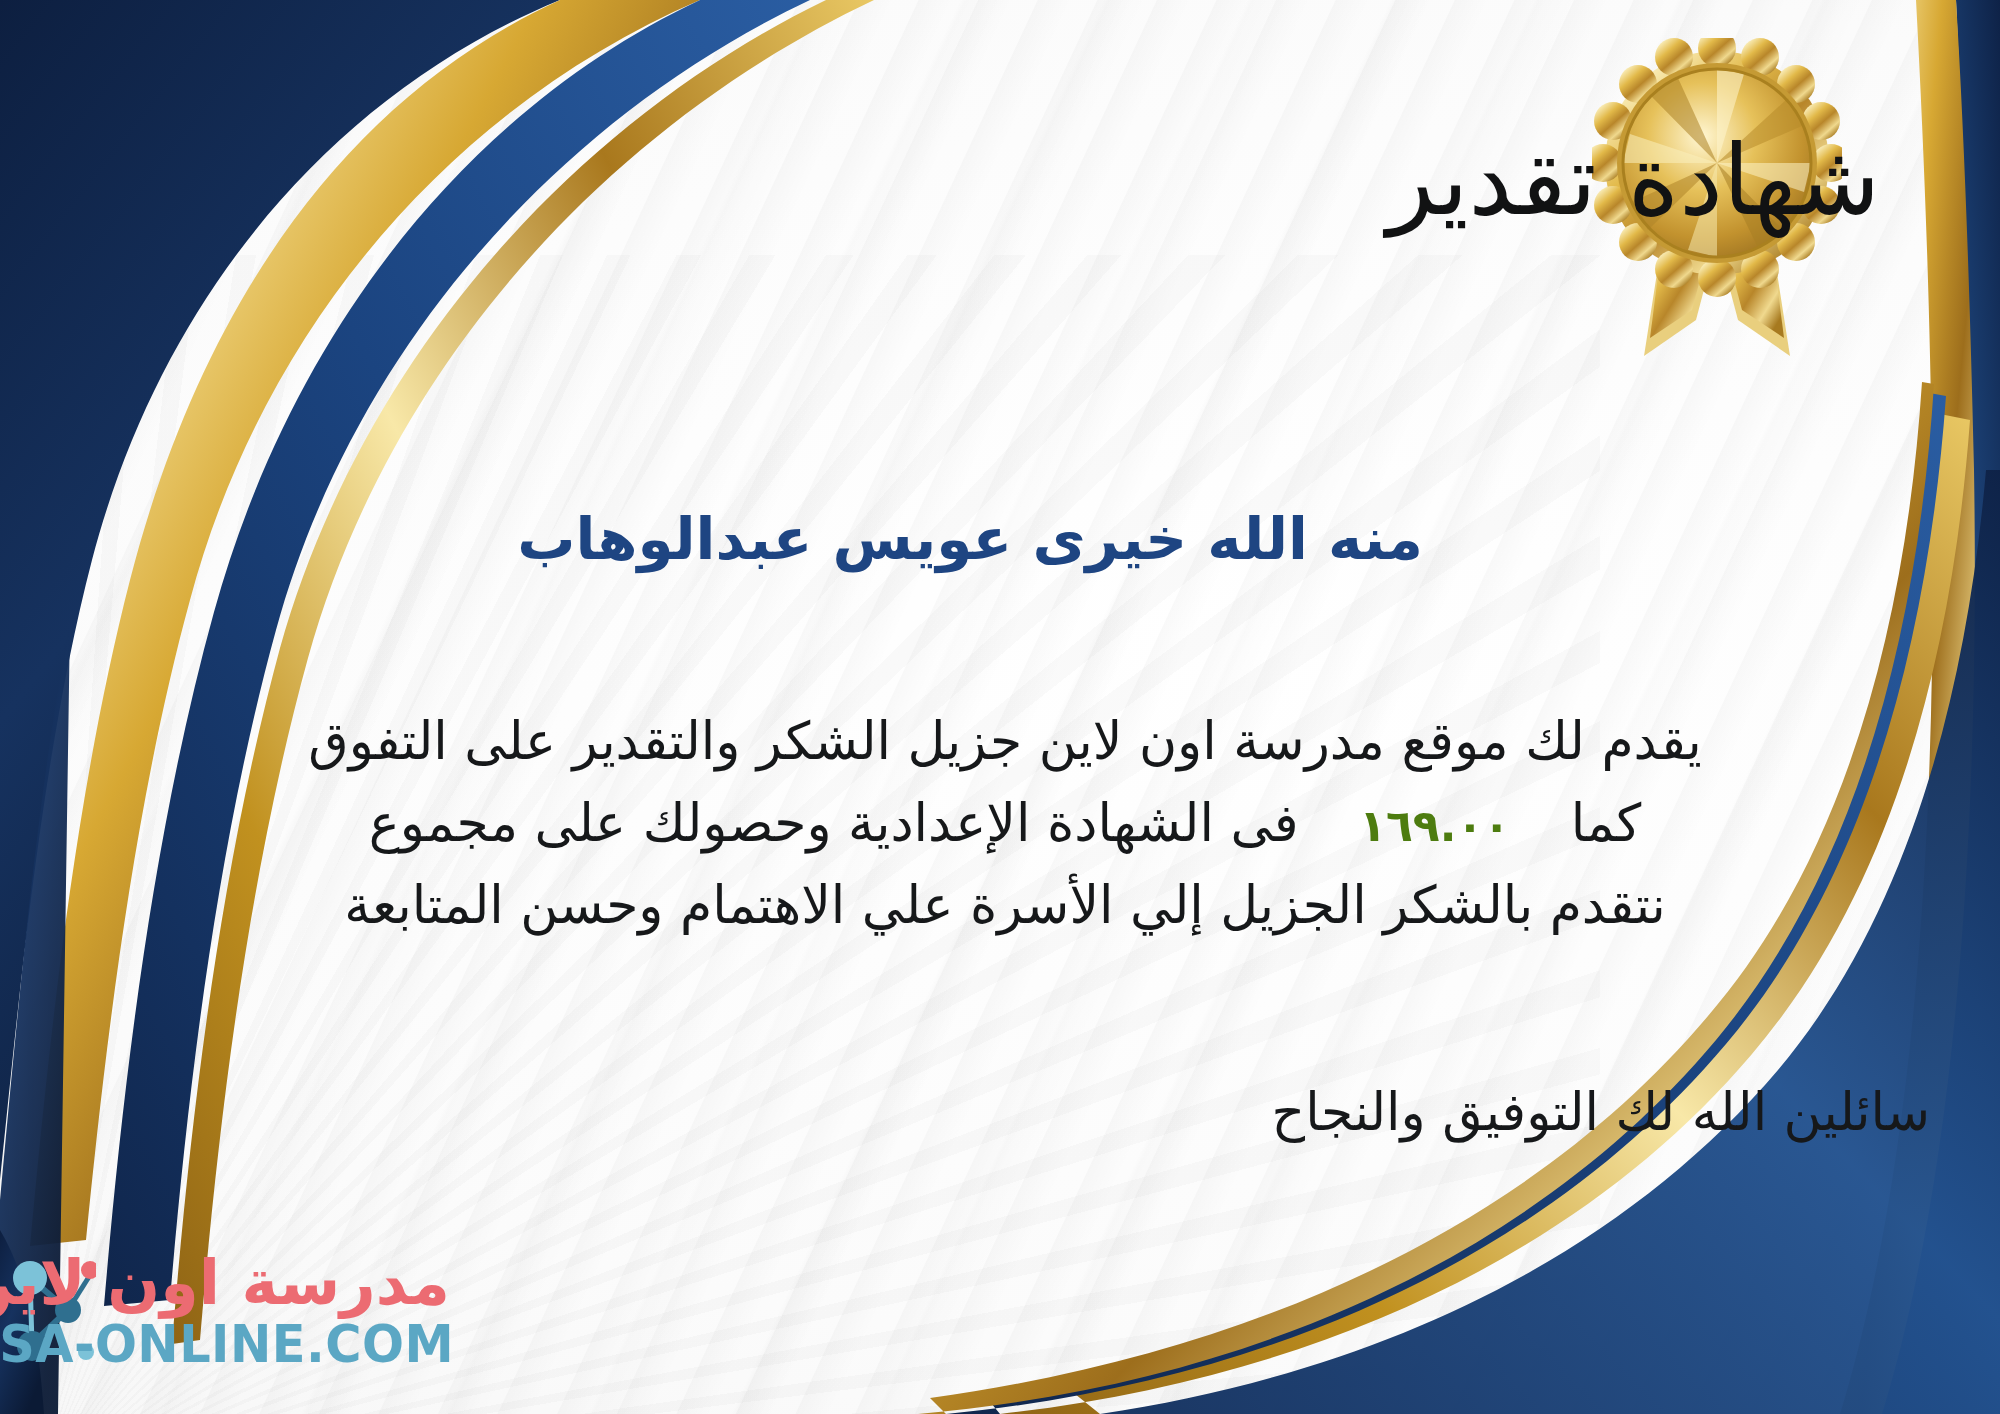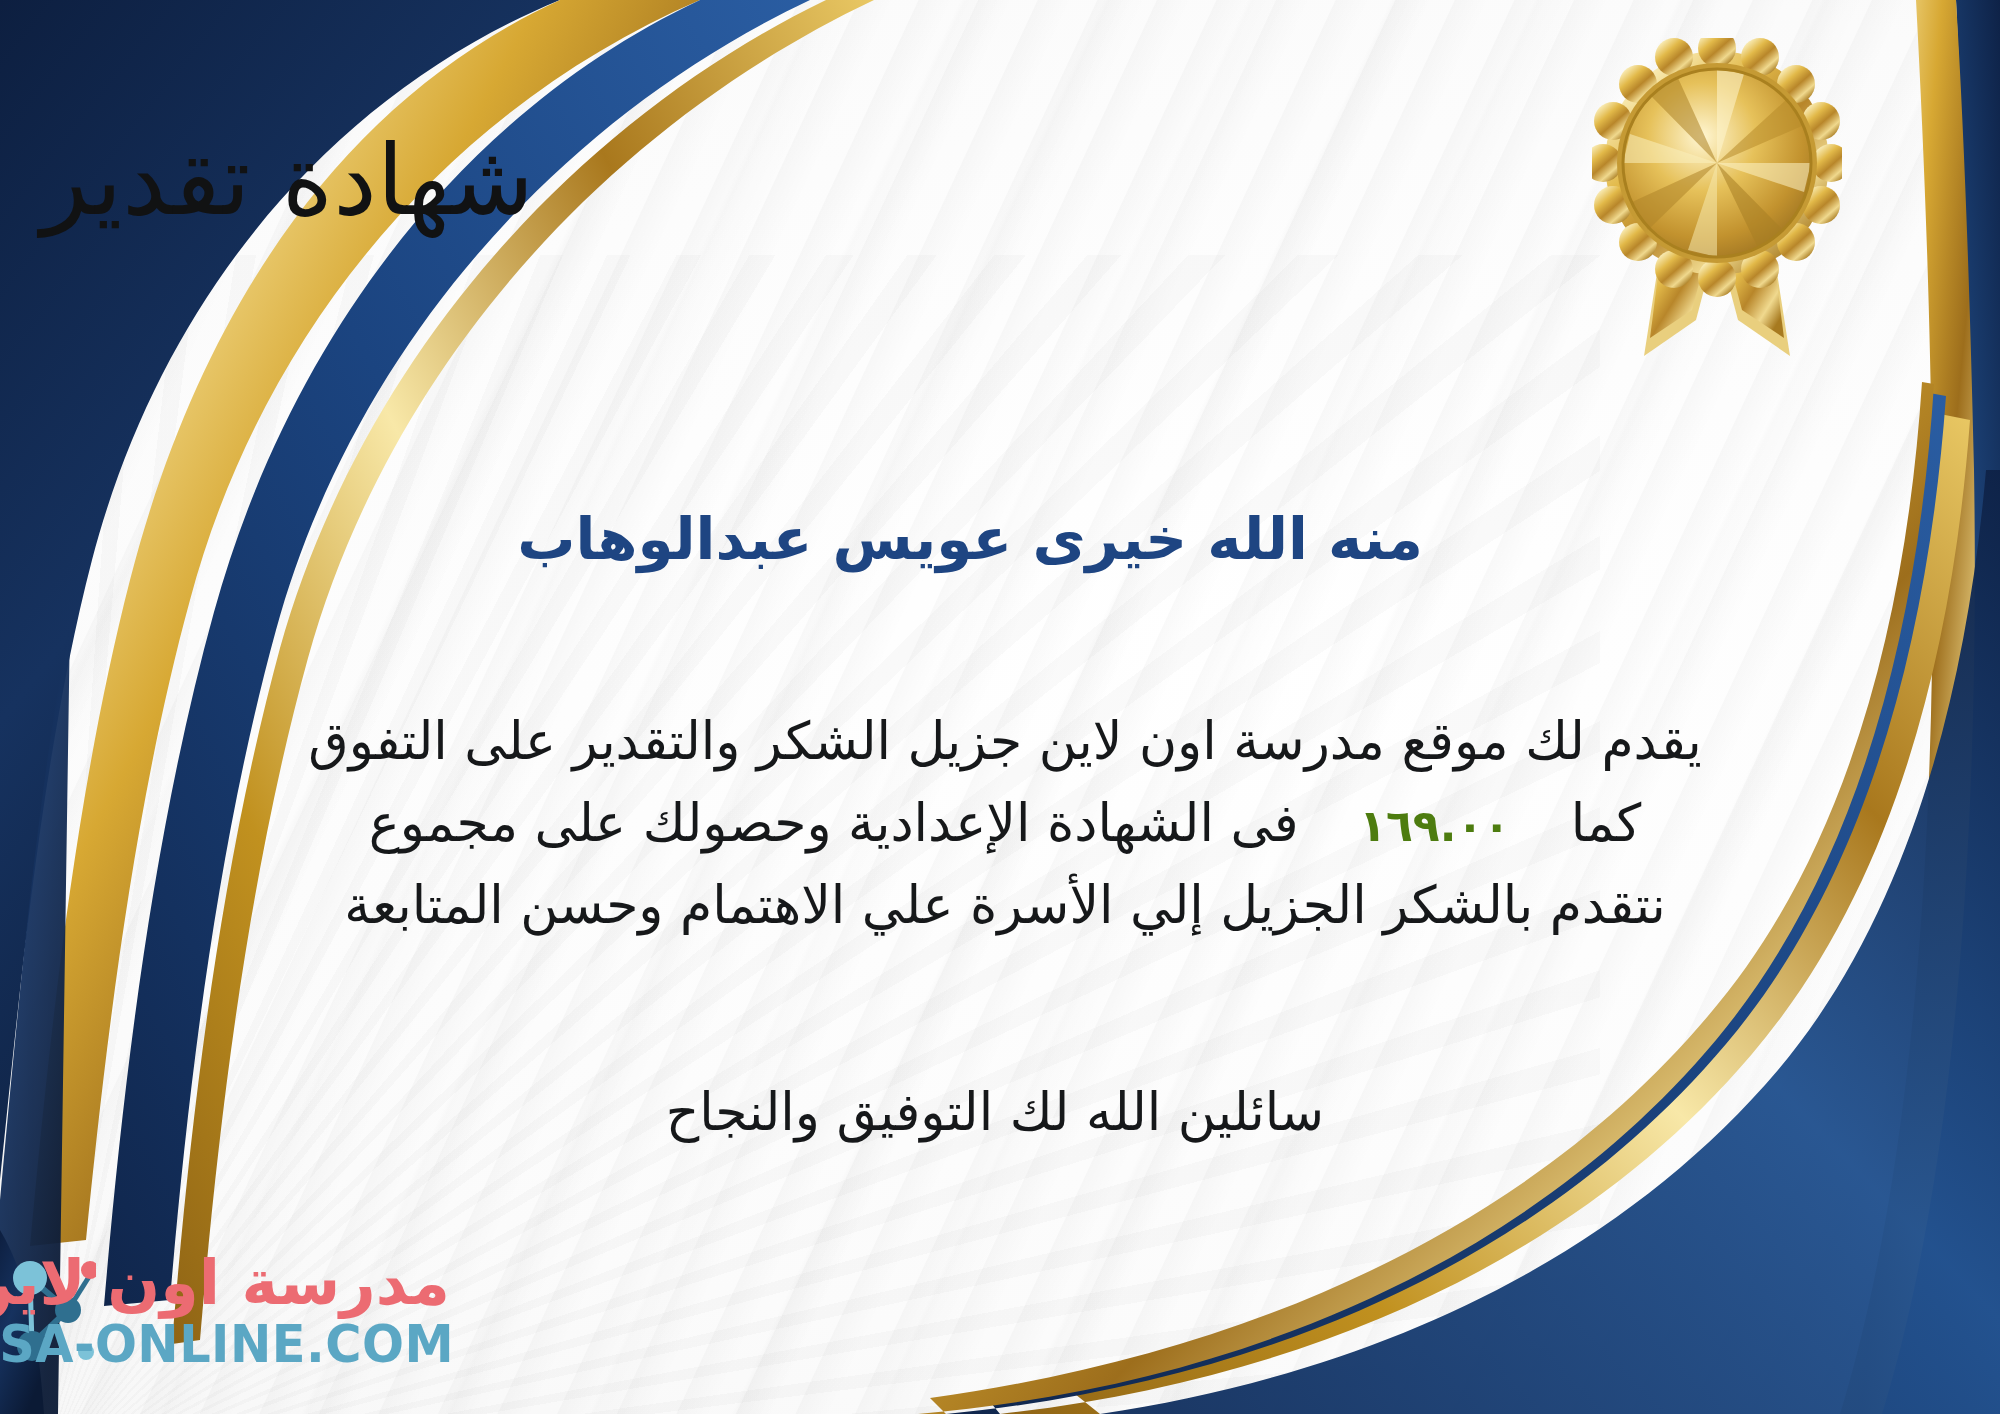--- a/index.html
+++ b/index.html
@@ -48,21 +48,21 @@
 
   
   .frame-svg { position:absolute; inset:0; width:2000px; height:1414px; pointer-events:none; }
 
   
   .seal { position:absolute; left:1592px; top:38px; width:250px; height:330px; }
 
   
   .cert-title {
     position:absolute; top:128px; left:0; width:1880px;
-    text-align:left;
+    text-align:right;
     font-size:98px; font-weight:400; line-height:1.08;
     color:#111213; letter-spacing:1px;
     direction:rtl;
     padding-left:41px;
   }
 
   .student-name {
     position:absolute; top:508px; left:0; width:1940px;
     text-align:center;
     font-size:58px; font-weight:700; line-height:1.1;
@@ -79,21 +79,21 @@
   }
   .body-block .line { white-space:nowrap; }
   .score {
     color:#4d7c0f; font-weight:700; font-size:44px;
     padding:0 44px;
     display:inline-block;
   }
 
   .closing-line {
     position:absolute; top:1082px; right:70px; width:1870px;
-    text-align:center; direction:rtl;
+    text-align:right; direction:rtl;
     color:#16181a; font-size:52px; font-weight:400;
   }
 
   
   .logo { position:absolute; left:8px; bottom:32px; width:520px; height:140px; }
   .logo-arabic {
     position:absolute; right:78px; top:4px;
     font-size:62px; font-weight:700; color:#ec6b72;
     direction:rtl; white-space:nowrap; letter-spacing:0px;
   }

